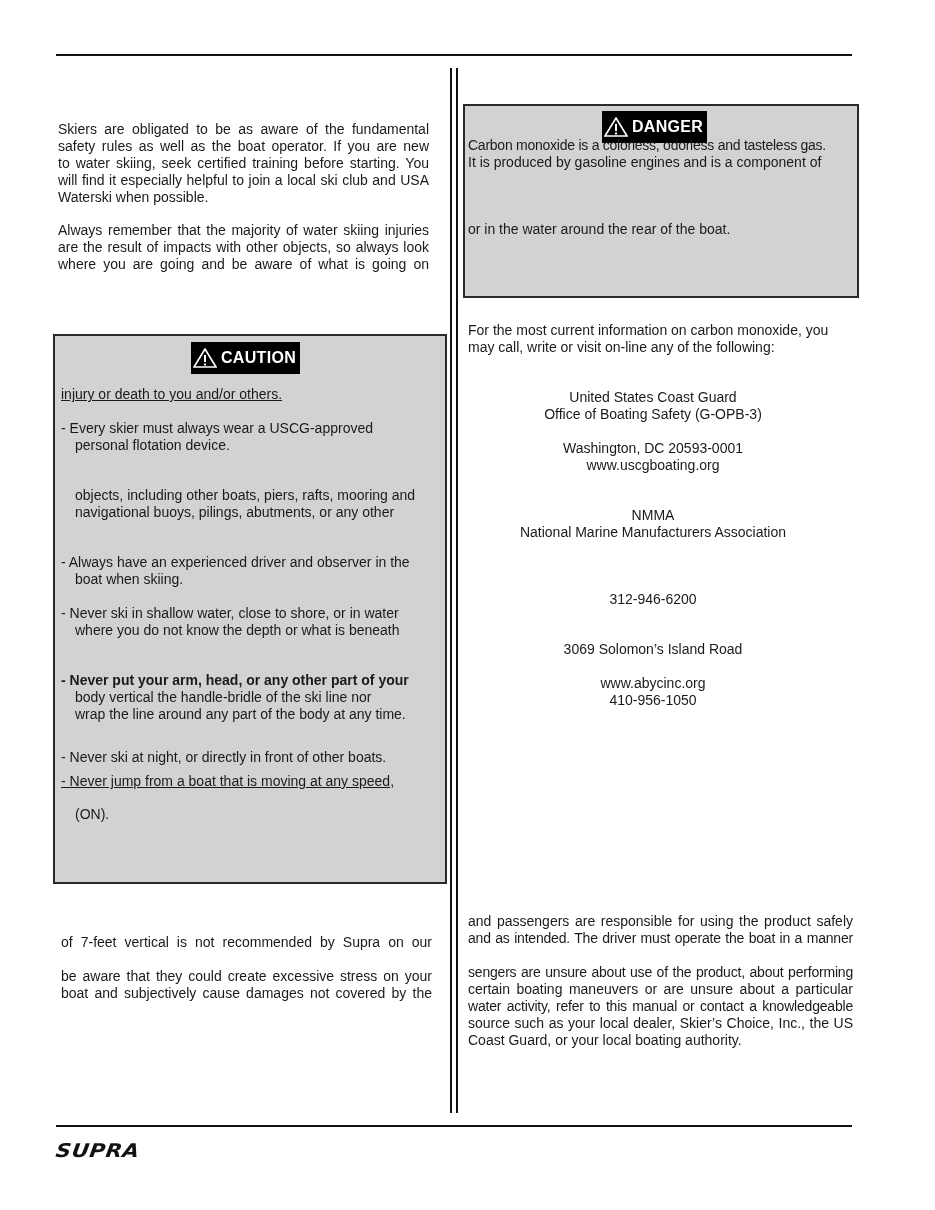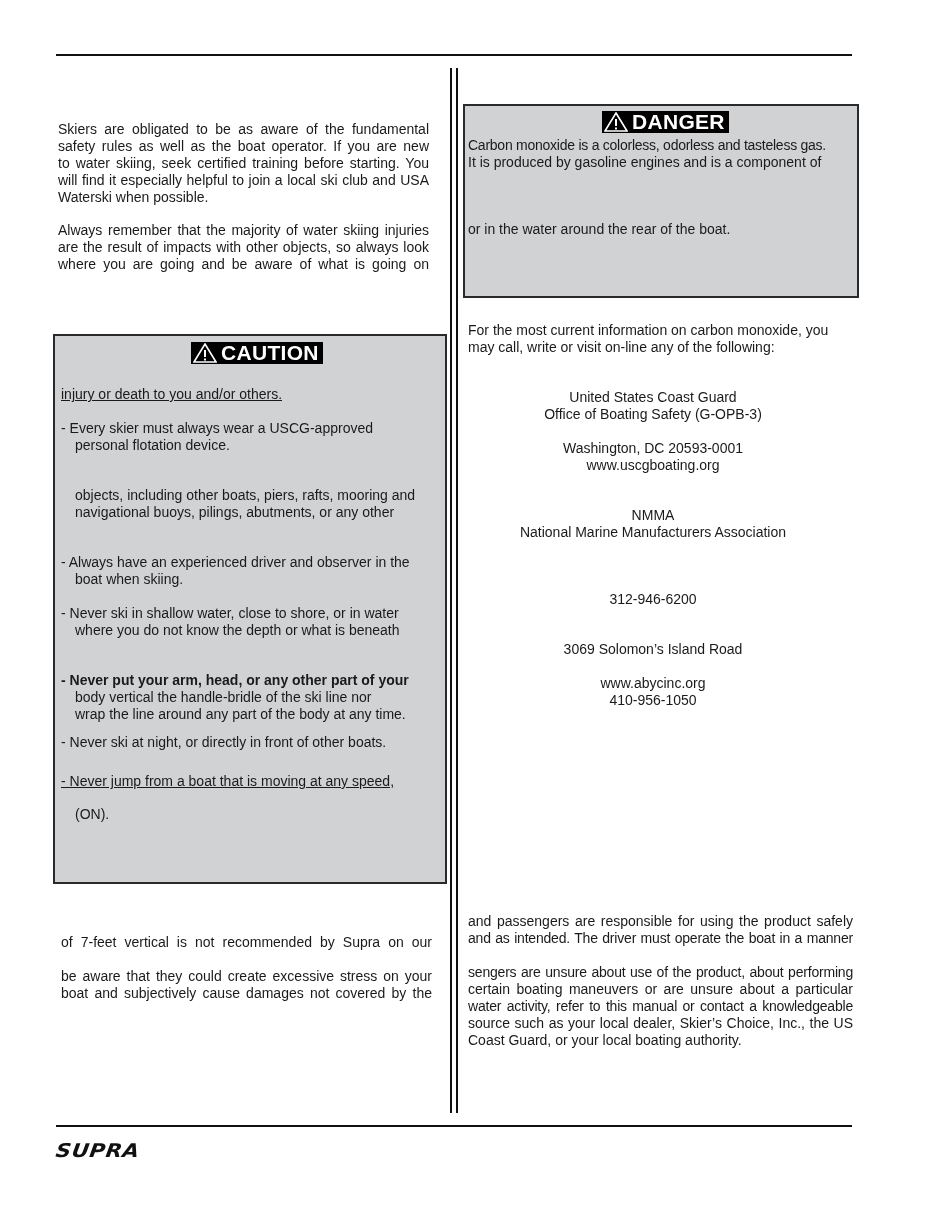--- a/index.html
+++ b/index.html
@@ -19,21 +19,21 @@
 
     .box {
       position:absolute; background:#d1d2d4; border:2px solid #2a2a2a;
       box-sizing:border-box;
     }
     .caution-box { left:53px; top:334px; width:394px; height:550px; }
     .danger-box { left:463px; top:104px; width:396px; height:194px; }
 
     .badge {
       position:absolute; background:#000; color:#fff; font-weight:bold;
-      font-size:21px; line-height:22px; height:22px; padding:0 4px 0 2px;
+      font-size:16px; line-height:22px; height:32px; padding:0 4px 0 2px;
       display:flex; align-items:center; gap:4px; letter-spacing:0.3px;
     }
     .badge svg { display:block; }
     .caution-badge { left:191px; top:342px; }
     .danger-badge { left:602px; top:111px; }
 
     .center { text-align:center; width:380px; left:463px; }
 
     .logo {
       position:absolute; left:56px; top:1139px; font-family:"DejaVu Sans", sans-serif;
@@ -76,21 +76,21 @@
   <div class="t" style="left:75px;top:437px;">personal flotation device.</div>
   <div class="t" style="left:75px;top:487px;">objects, including other boats, piers, rafts, mooring and</div>
   <div class="t" style="left:75px;top:504px;">navigational buoys, pilings, abutments, or any other</div>
   <div class="t" style="left:61px;top:554px;">-  Always have an experienced driver and observer in the</div>
   <div class="t" style="left:75px;top:571px;">boat when skiing.</div>
   <div class="t" style="left:61px;top:605px;">-  Never ski in shallow water, close to shore, or in water</div>
   <div class="t" style="left:75px;top:622px;">where you do not know the depth or what is beneath</div>
   <div class="t" style="left:61px;top:672px;font-weight:bold;">-  Never put your arm, head, or any other part of your</div>
   <div class="t" style="left:75px;top:689px;">body vertical the handle-bridle of the ski line nor</div>
   <div class="t" style="left:75px;top:706px;">wrap the line around any part of the body at any time.</div>
-  <div class="t" style="left:61px;top:734px;">-  Never ski at night, or directly in front of other boats.</div>
+  <div class="t" style="left:61px;top:749px;">-  Never ski at night, or directly in front of other boats.</div>
   <div class="t" style="left:61px;top:773px;text-decoration:underline;">-  Never jump from a boat that is moving at any speed,</div>
   <div class="t" style="left:75px;top:806px;">(ON).</div>
 </div>
 
 <div>
   <div class="t just" style="left:61px;top:934px;width:371px;">of 7-feet vertical is not recommended by Supra on our</div>
   <div class="t just" style="left:61px;top:968px;width:371px;">be aware that they could create excessive stress on your</div>
   <div class="t just" style="left:61px;top:985px;width:371px;">boat and subjectively cause damages not covered by the</div>
 </div>
 

